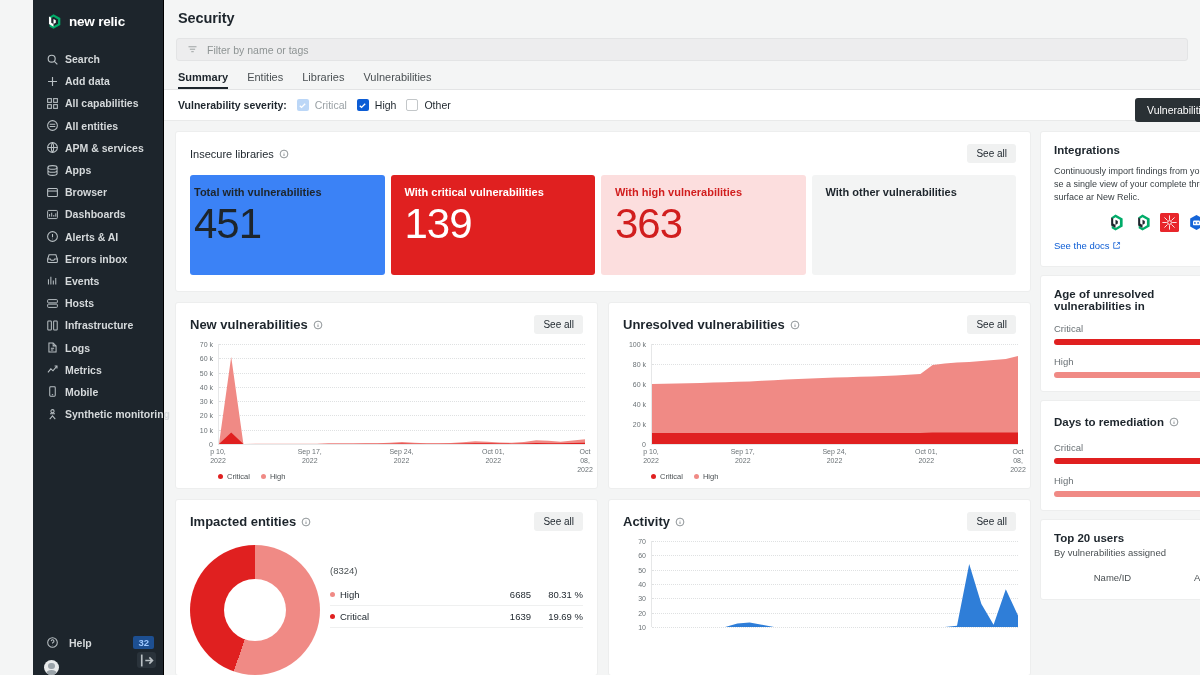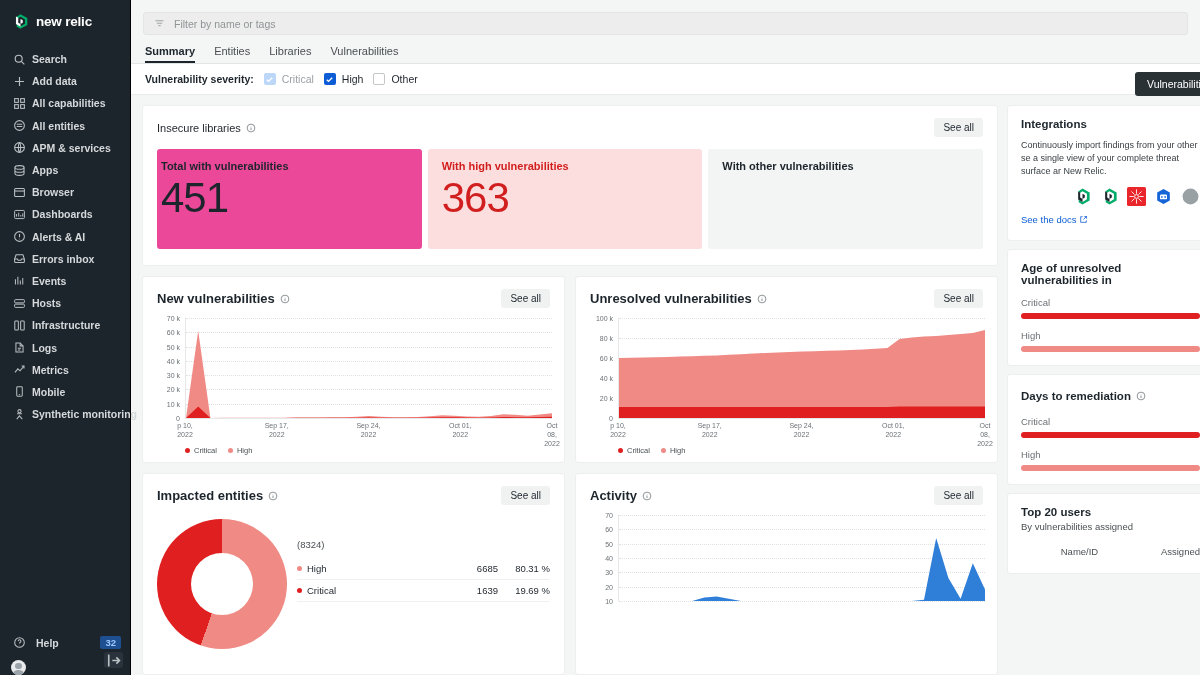--- a/index.html
+++ b/index.html
@@ -2,21 +2,21 @@
 <html><head>
 <meta charset="utf-8">
 <style>
   * { box-sizing: border-box; margin: 0; padding: 0; }
   html, body {
     width: 1200px; height: 675px;
     overflow: hidden;
     font-family: "Liberation Sans", sans-serif;
     background: #f4f5f5;
   }
-  .app { display: flex; width: 1200px; height: 675px; }
+  .app { display: flex; width: 1200px; height: 675px; padding-left: 33px; }
 
   
   .sidebar {
     width: 131px; min-width: 131px; height: 675px;
     background: #1d252c;
     display: flex; flex-direction: column;
     position: relative;
     border-right: 1px solid #000;
   }
   .brand { display: flex; align-items: center; gap: 7px; padding: 13px 0 12px 12px; }
@@ -103,21 +103,21 @@
   .see-all {
     margin-left: auto; background: #f0f1f1; border-radius: 3px;
     font-size: 10px; color: #1d252c; padding: 4px 9px; cursor: pointer;
   }
 
   
   .libs-row { display: flex; gap: 6px; padding: 12px 14px 16px 14px; }
   .stat {
     flex: 1; border-radius: 3px; padding: 11px 14px 14px 14px; min-height: 100px;
   }
-  .stat.plain { background: #ec4899; padding-left: 4px; }
+  .stat.plain { background: #3b82f6; padding-left: 4px; }
   .stat.crit { background: #e02020; }
   .stat.high { background: #fcdede; }
   .stat.other { background: #f3f4f4; }
   .stat-lbl { font-size: 11px; font-weight: 700; margin-bottom: 2px; }
   .stat-lbl.w { color: #fff; }
   .stat-lbl.d { color: #1d252c; }
   .stat-lbl.r { color: #d11e1e; }
   .stat-val { font-size: 42px; font-weight: 300; line-height: 1.12; letter-spacing: -1px; }
   .stat-val.w { color: #fff; }
   .stat-val.d { color: #1d252c; }
@@ -371,20 +371,23 @@
         <svg viewBox="0 0 16 16" fill="none" stroke="#b9c0c4" stroke-width="1.4">
             <path d="M4 3v10"></path>
             <path d="M7 8h6M10.4 5.4 13 8l-2.6 2.6"></path>
           </svg>
       </div>
     </div>
   </div>
 
   <div class="main">
 
+    <div class="topbar">
+      <div class="page-title">Security</div>
+    </div>
 
     <div class="filter-wrap">
       <div class="filter-bar">
         <span>
           <svg viewBox="0 0 16 16" width="11" height="11" fill="none" stroke="#8e9494" stroke-width="1.2">
               <path d="M2.2 4h11.6M4.2 7.6h7.6M6.2 11.2h3.6"></path>
             </svg>
         </span>
         <span class="filter-ph">Filter by name or tags</span>
       </div>
@@ -438,20 +441,24 @@
                   <circle cx="8" cy="8" r="6.2"></circle>
                   <path d="M8 7.2v4M8 4.8v.5"></path>
                 </svg>
             </span>
             <span class="see-all">See all</span>
           </div>
           <div class="libs-row">
             <div class="stat plain">
               <div class="stat-lbl d">Total with vulnerabilities</div>
               <div class="stat-val d">451</div>
+            </div>
+            <div class="stat crit">
+              <div class="stat-lbl w">With critical vulnerabilities</div>
+              <div class="stat-val w">139</div>
             </div>
             <div class="stat high">
               <div class="stat-lbl r">With high vulnerabilities</div>
               <div class="stat-val r">363</div>
             </div>
             <div class="stat other">
               <div class="stat-lbl d">With other vulnerabilities</div>
             </div>
           </div>
         </div>

